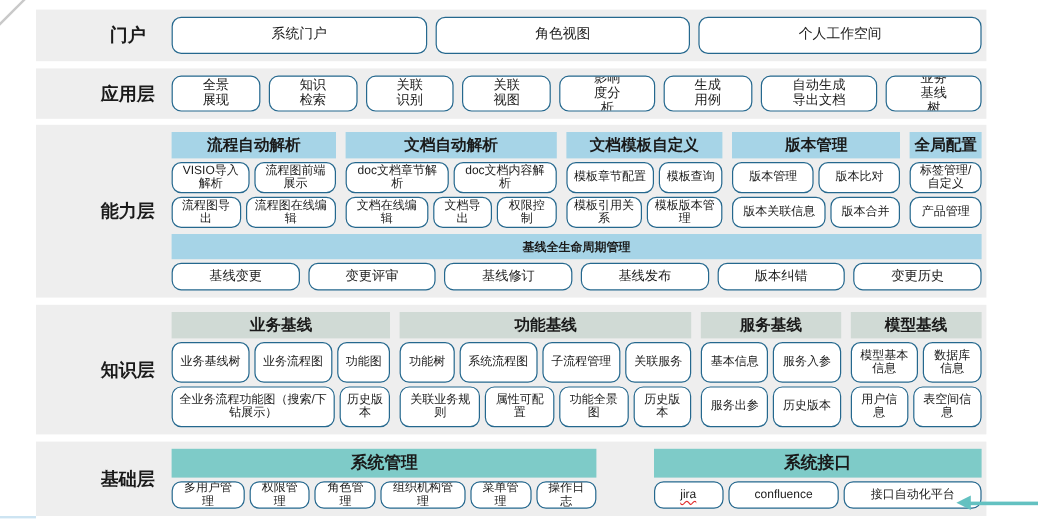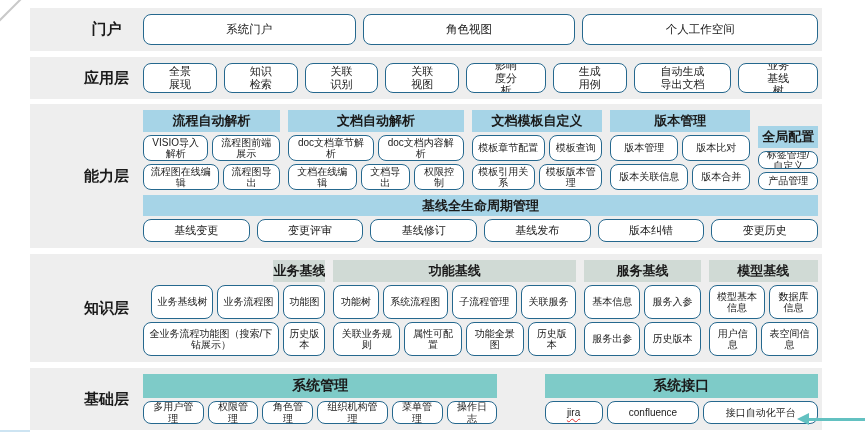--- a/index.html
+++ b/index.html
@@ -26,21 +26,21 @@
   .content-application .btn{font-size:11px;padding:2px 24px;}
   .groups-row{display:flex;gap:8px;flex:1;min-height:0;}
   .group{display:flex;flex-direction:column;gap:3px;min-width:0;}
   .ghead{display:flex;align-items:center;justify-content:center;font-weight:bold;font-size:13px;
          flex:0 0 22px;white-space:nowrap;overflow:hidden;}
   .content-capability .ghead{background:var(--header-blue);}
   .content-knowledge .ghead{background:var(--header-sage);}
   .content-foundation .ghead{background:var(--header-teal);font-size:14px;flex:0 0 24px;}
   .group .row{gap:4px;}
   .baseline{display:flex;flex-direction:column;gap:3px;margin-top:5px;flex:0 0 47px;}
-  .bhead{background:var(--header-blue);font-weight:bold;font-size:13px;flex:0 0 21px;
+  .bhead{background:var(--header-blue);font-weight:bold;font-size:10px;flex:0 0 21px;
          display:flex;align-items:center;justify-content:center;}
   .baseline .row .btn{font-size:11px;}
   .content-foundation .groups-row{justify-content:space-between;}
   .content-foundation .group{flex:0 0 auto;}
   .sp{text-decoration-line:underline;text-decoration-style:wavy;text-decoration-color:#e03030;
       text-decoration-thickness:1px;text-underline-offset:2px;}
   .corner-line{position:absolute;left:-6px;top:9px;width:32px;height:2px;background:var(--corner-line);
                transform:rotate(-45deg);}
   .bl-line{position:absolute;left:0;bottom:1px;width:30px;height:2px;background:var(--bottom-left-line);}
   .flow-arrow{position:absolute;right:-4px;bottom:8px;width:72px;height:12px;}
@@ -84,22 +84,22 @@
         <div class="band-label">能力层</div>
         <div class="band-content content-capability">
           <div class="groups-row">
             <div class="group" style="flex: 147 1 0px;">
               <div class="ghead">流程自动解析</div>
               <div class="row">
                 <div class="btn">VISIO导入解析</div>
                 <div class="btn">流程图前端展示</div>
               </div>
               <div class="row">
+                <div class="btn">流程图导出</div>
                 <div class="btn">流程图在线编辑</div>
-                <div class="btn">流程图导出</div>
               </div>
             </div>
             <div class="group" style="flex: 188 1 0px;">
               <div class="ghead">文档自动解析</div>
               <div class="row">
                 <div class="btn">doc文档章节解析</div>
                 <div class="btn">doc文档内容解析</div>
               </div>
               <div class="row">
                 <div class="btn">文档在线编辑</div>
@@ -122,21 +122,21 @@
               <div class="ghead">版本管理</div>
               <div class="row">
                 <div class="btn">版本管理</div>
                 <div class="btn">版本比对</div>
               </div>
               <div class="row">
                 <div class="btn">版本关联信息</div>
                 <div class="btn">版本合并</div>
               </div>
             </div>
-            <div class="group" style="flex: 64 1 0px; margin-top: 16px;">
+            <div class="group" style="flex: 64 1 0px;">
               <div class="ghead">全局配置</div>
               <div class="row">
                 <div class="btn">标签管理/自定义</div>
               </div>
               <div class="row">
                 <div class="btn">产品管理</div>
               </div>
             </div>
           </div>
           <div class="baseline">
@@ -149,21 +149,21 @@
               <div class="btn">版本纠错</div>
               <div class="btn">变更历史</div>
             </div>
           </div>
         </div>
       </div>
       <div class="band band-knowledge">
         <div class="band-label">知识层</div>
         <div class="band-content content-knowledge">
           <div class="groups-row">
-            <div class="group" style="flex: 197 1 0px; align-items: flex-end;">
+            <div class="group" style="flex: 197 1 0px;">
               <div class="ghead">业务基线</div>
               <div class="row">
                 <div class="btn">业务基线树</div>
                 <div class="btn">业务流程图</div>
                 <div class="btn">功能图</div>
               </div>
               <div class="row">
                 <div class="btn">全业务流程功能图（搜索/下钻展示）</div>
                 <div class="btn">历史版本</div>
               </div>

